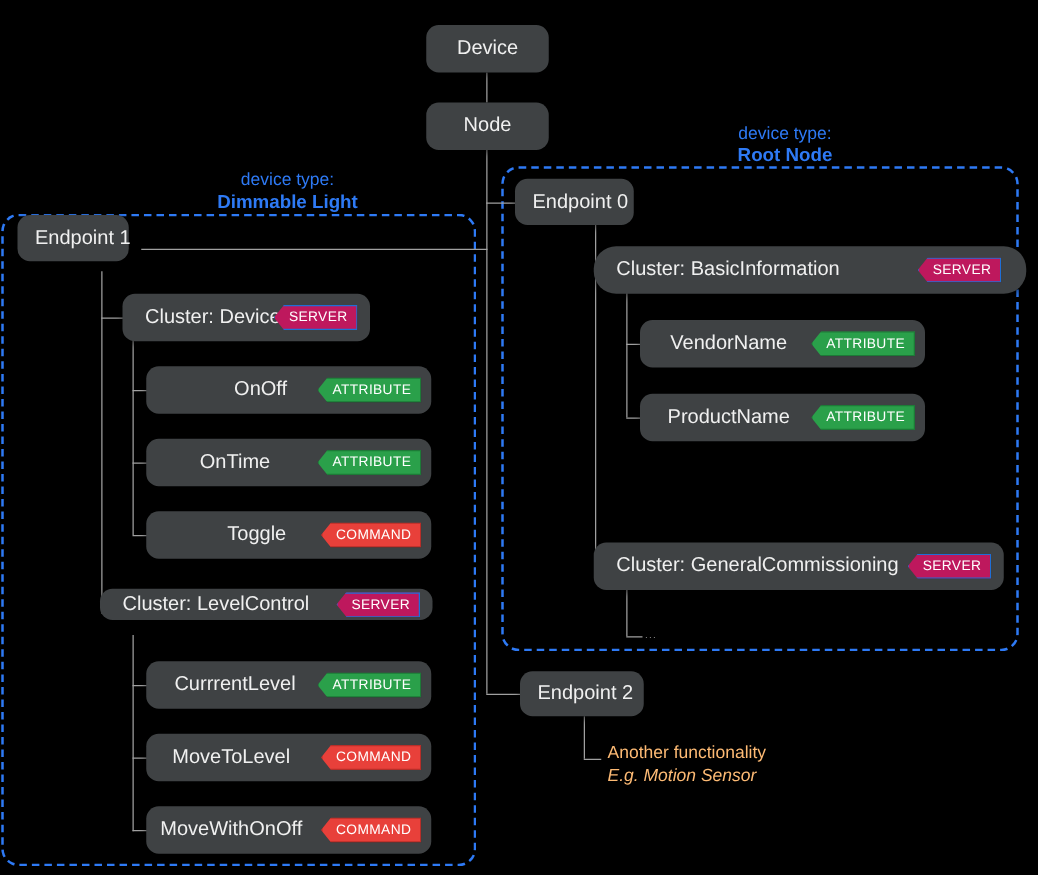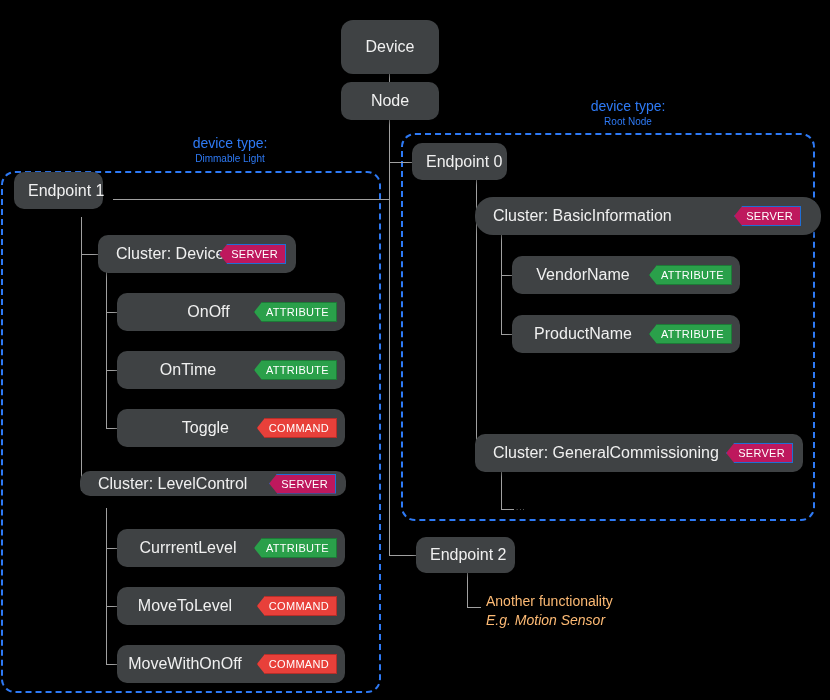--- a/index.html
+++ b/index.html
@@ -43,22 +43,22 @@
     line-height: 1.32;
     white-space: nowrap;
   }
   .devtype .dt-kicker {
     display: block;
     font-size: 14px;
     font-weight: normal;
   }
   .devtype .dt-name {
     display: block;
-    font-size: 10px;
-    font-weight: normal;
+    font-size: 15px;
+    font-weight: bold;
   }
 
   
   .card {
     position: absolute;
     box-sizing: border-box;
     background: #3f4244;
     border-radius: 10px;
     display: flex;
     align-items: center;
@@ -164,21 +164,21 @@
   <div class="line v" style="left:501px; top:234px; height:100px;"></div>
   <div class="line h" style="left:501px; top:275px; width:13px;"></div>
   <div class="line h" style="left:501px; top:334px; width:13px;"></div>
 
   <div class="line v" style="left:501px; top:471px; height:38px;"></div>
   <div class="line h" style="left:501px; top:509px; width:13px;"></div>
 
   <div class="line v" style="left:467px; top:573px; height:34px;"></div>
   <div class="line h" style="left:467px; top:607px; width:14px;"></div>
 
-  <div class="card" style="left:341px; top:20px; width:98px; height:54px; justify-content:center;border-radius:12px;">
+  <div class="card" style="left:341px; top:20px; width:98px; height:38px; justify-content:center;">
     <span class="card-label">Device</span>
   </div>
 
   <div class="card" style="left:341px; top:82px; width:98px; height:38px; justify-content:center;">
     <span class="card-label">Node</span>
   </div>
 
   <div class="card endpoint" style="left:14px; top:172px; width:89px; height:37px;">
     <span class="card-label">Endpoint 1</span>
   </div>

